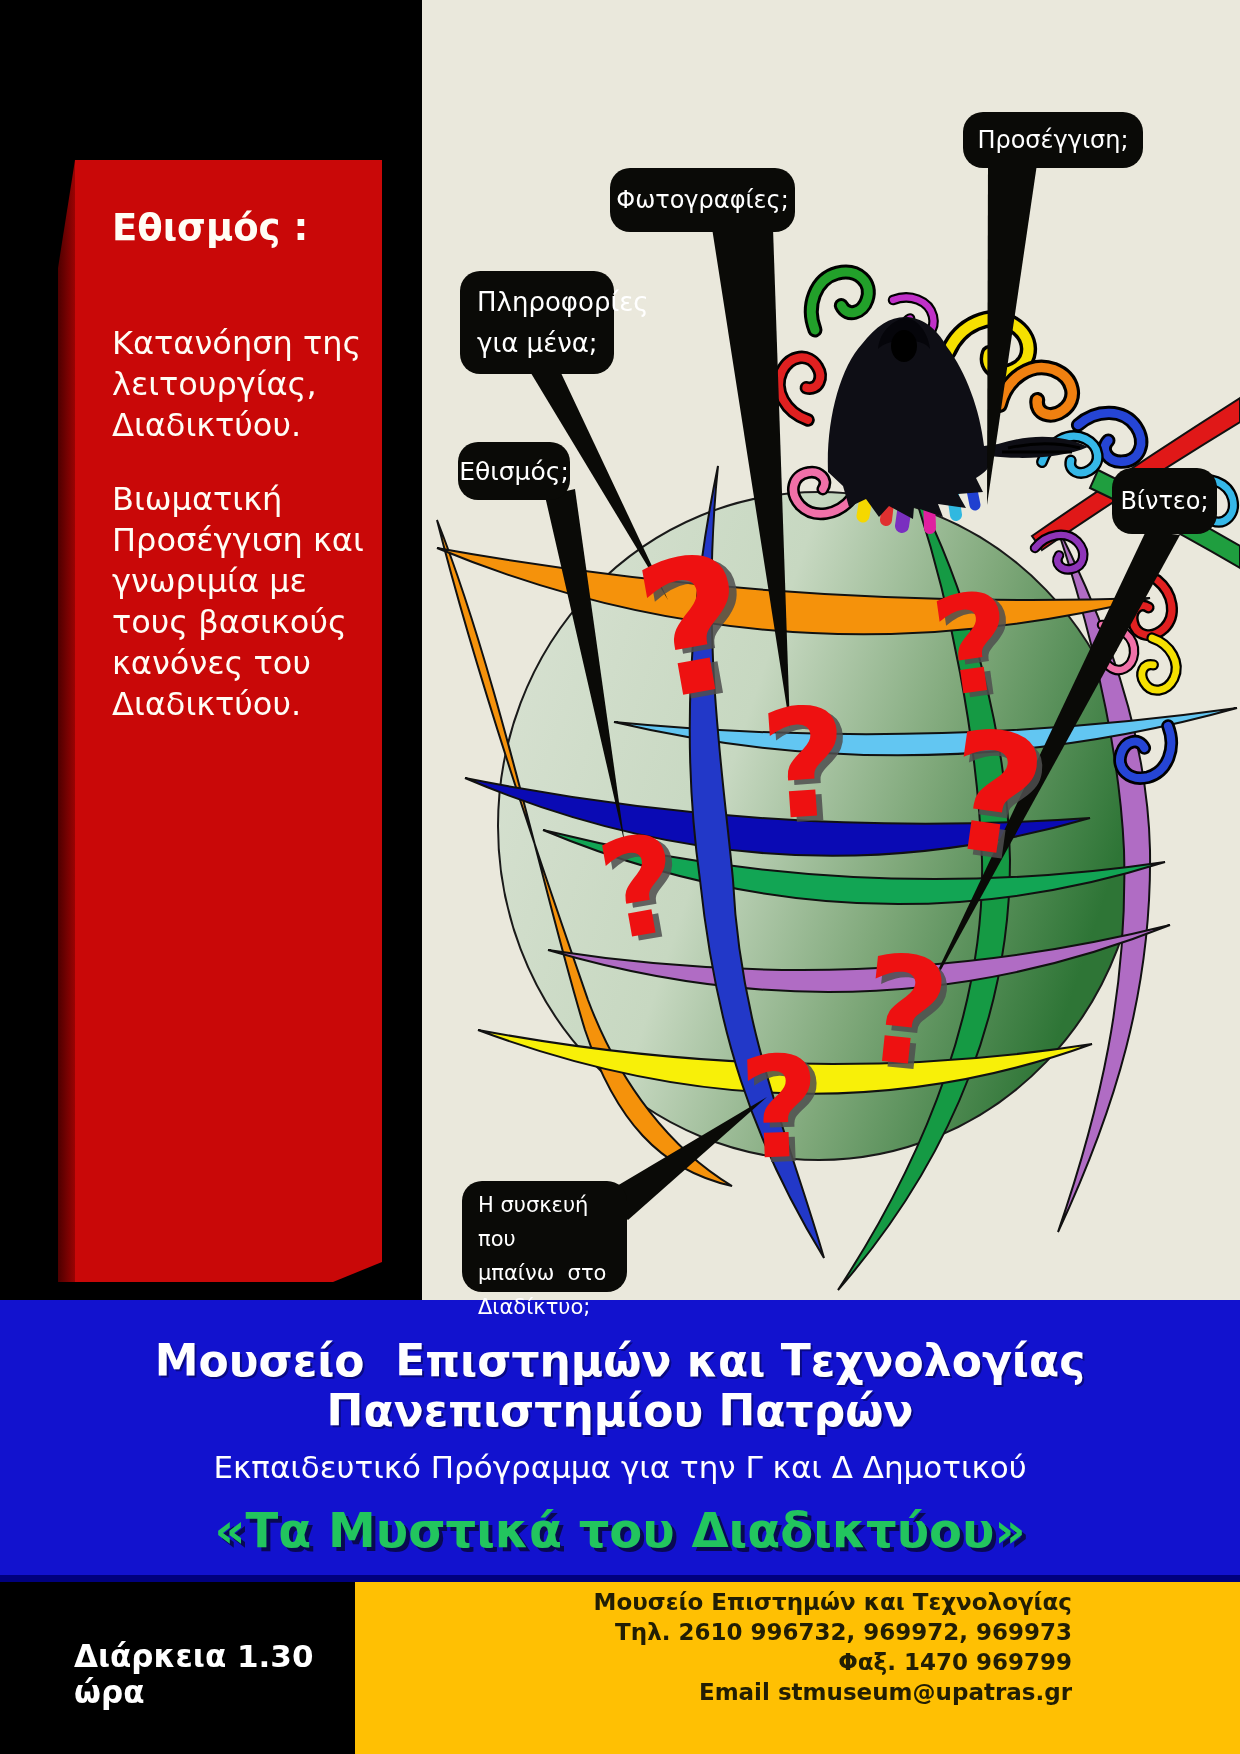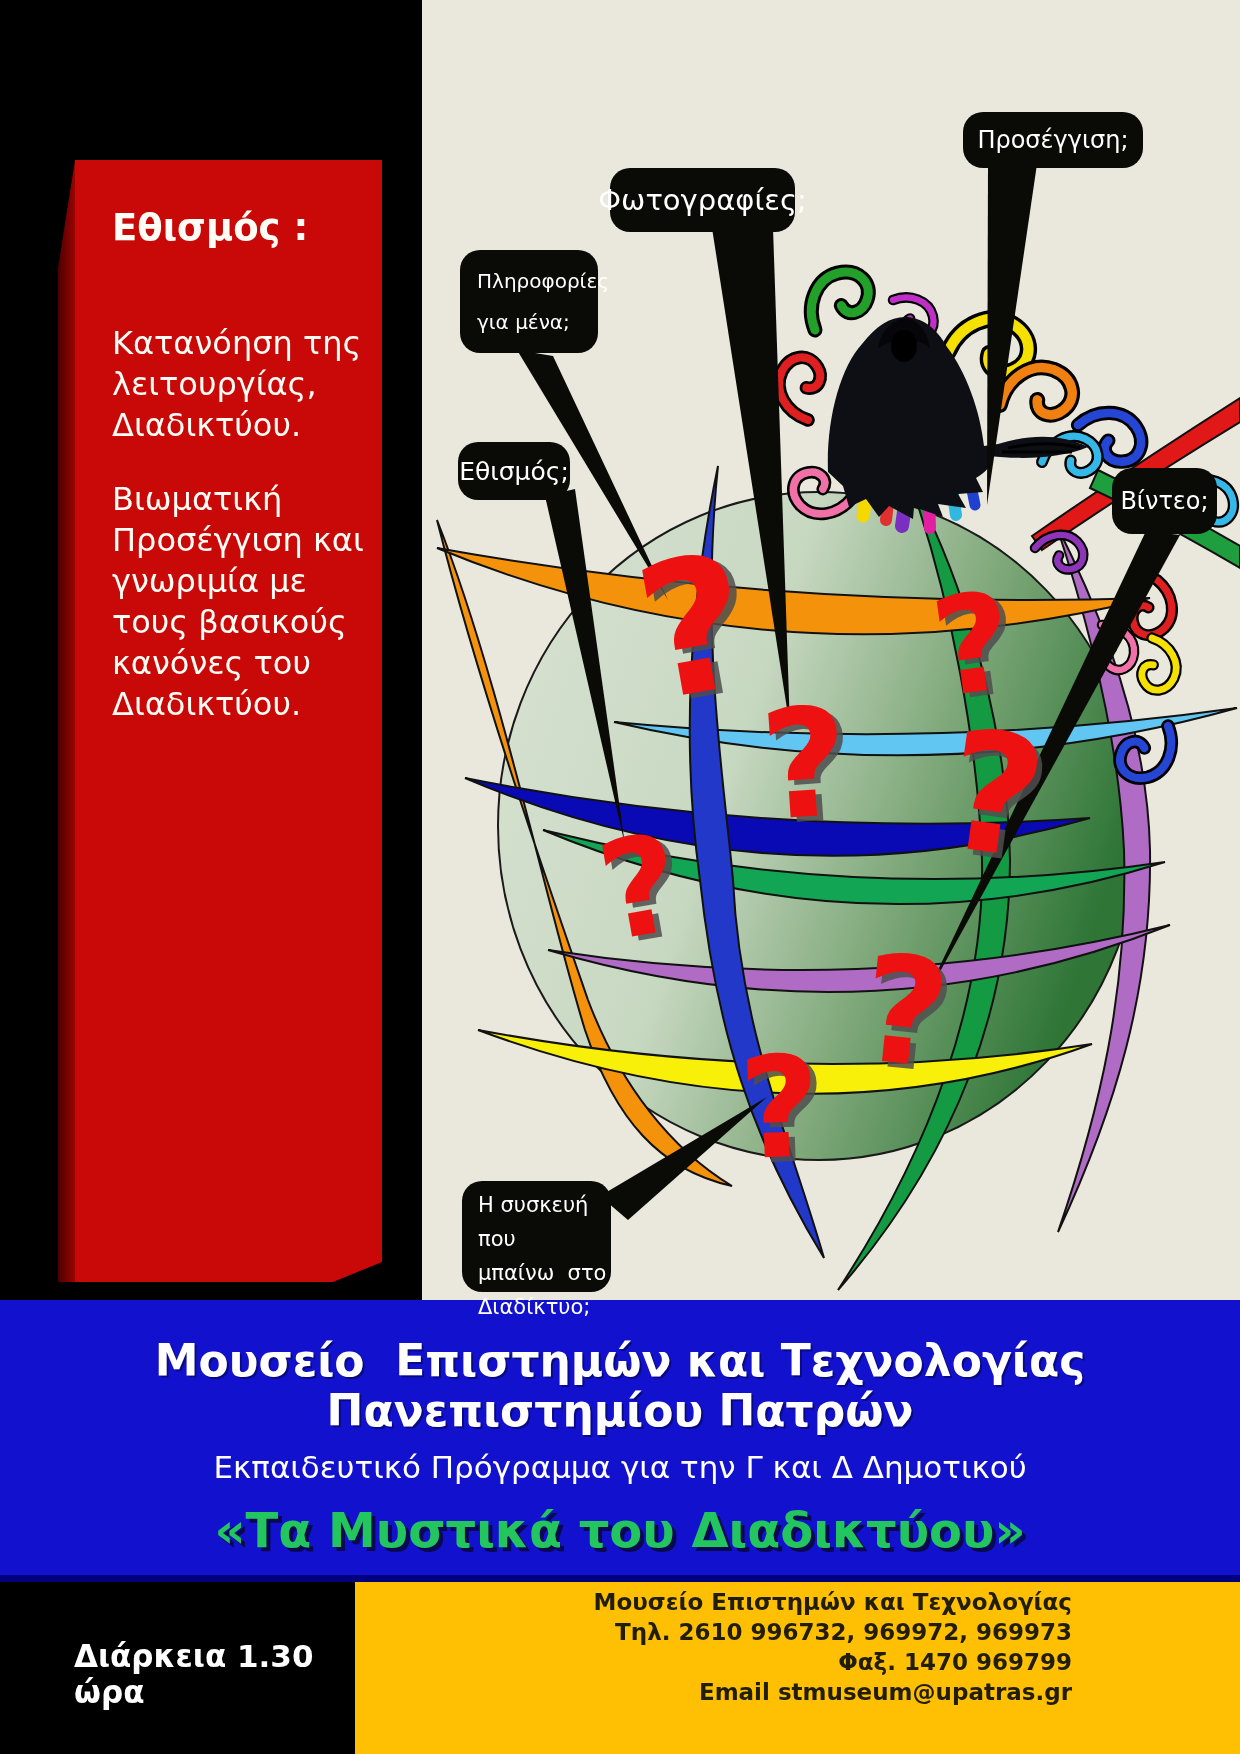--- a/index.html
+++ b/index.html
@@ -17,26 +17,26 @@
   }
   .goals-title{font-size:37px;font-weight:bold;margin:0 0 74px 0;}
   .goal-item{font-size:32px;line-height:41px;margin:0 0 33px 0;white-space:pre-wrap;}
   
   .art-svg{position:absolute;left:422px;top:0;width:818px;height:1300px;z-index:1;}
   .callout{
     position:absolute;background:#0A0A07;color:#FFFFFF;border-radius:20px;
     white-space:pre-wrap;z-index:4;
   }
   .co-center{display:flex;align-items:center;justify-content:center;}
-  #co-info{left:460px;top:250px;width:138px;height:103px;font-size:20px;line-height:41px;padding:11px 0 0 17px;}
+  #co-info{left:460px;top:271px;width:154px;height:103px;font-size:26px;line-height:41px;padding:11px 0 0 17px;}
   #co-addiction{left:458px;top:442px;width:112px;height:58px;font-size:25px;}
-  #co-photos{left:610px;top:168px;width:185px;height:64px;font-size:29px;}
+  #co-photos{left:610px;top:168px;width:185px;height:64px;font-size:24px;}
   #co-harassment{left:963px;top:112px;width:180px;height:56px;font-size:24px;}
   #co-video{left:1112px;top:468px;width:105px;height:66px;font-size:24px;}
-  #co-device{left:462px;top:1181px;width:149px;height:111px;font-size:21px;line-height:34px;padding:7px 0 16px 16px;}
+  #co-device{left:462px;top:1181px;width:165px;height:111px;font-size:21px;line-height:34px;padding:7px 0 16px 16px;}
   
   .band-blue{
     position:absolute;left:0;top:1300px;width:1240px;height:282px;
     background:#1212CE;border-bottom:7px solid #00007E;text-align:center;color:#fff;z-index:2;
   }
   .bt{font-size:44px;font-weight:bold;line-height:50px;white-space:pre-wrap;
       text-shadow:2px 2px 0 rgba(0,0,40,.45);}
   .bt1{padding-top:36px;}
   .bprog{font-size:31px;line-height:46px;margin-top:8px;}
   .bslogan{font-size:48px;font-weight:bold;color:#22c55e;margin-top:12px;

